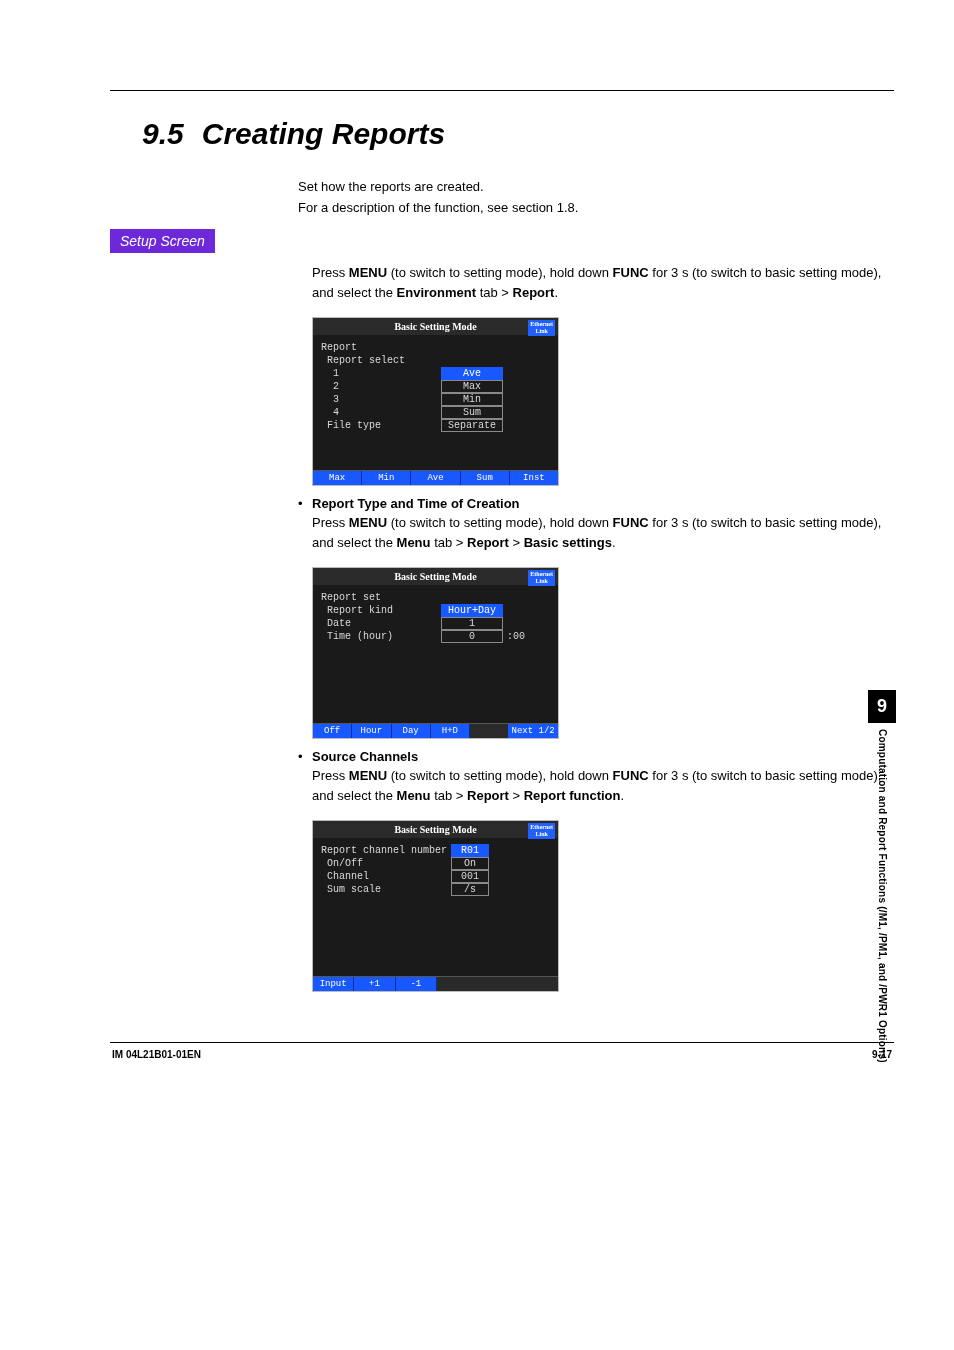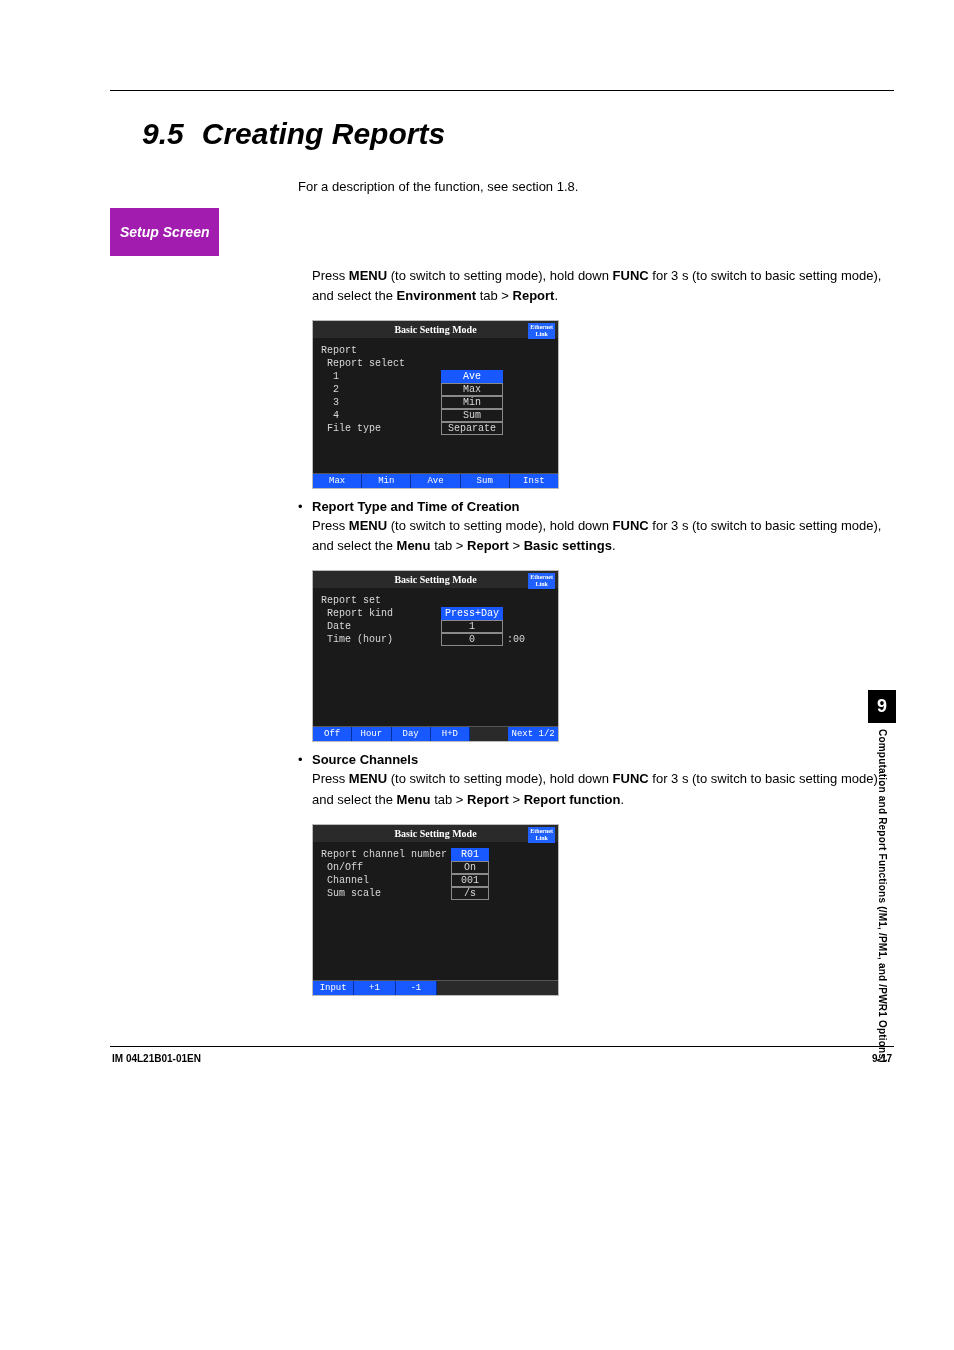--- a/index.html
+++ b/index.html
@@ -45,25 +45,25 @@
   }
   .title .num { margin-right: 18px; }
   .intro {
     margin-left: 188px;
     font-size: 13px;
     line-height: 1.6;
     margin-bottom: 10px;
   }
   .label-box {
     display: inline-block;
-    background: #a21caf;
-    color: #fff;
-    font-weight: bold;
+    background: #6d28d9;
+    color: #fff;
+    font-weight: normal;
     font-style: italic;
-    padding: 16px 10px;
+    padding: 4px 10px;
     font-size: 14px;
     margin-bottom: 6px;
   }
   .bullet-section {
     margin-left: 188px;
     margin-top: 4px;
     margin-bottom: 14px;
   }
   .bullet-row {
     font-size: 13px;
@@ -190,20 +190,21 @@
   <hr class="top-rule">
 
   <div class="title-row">
     <div class="title-bar"></div>
     <div class="title">
       <span class="num">9.5</span><span>Creating Reports</span>
     </div>
   </div>
 
   <div class="intro">
+    <div>Set how the reports are created.</div>
     <div>For a description of the function, see section 1.8.</div>
   </div>
 
   <div class="label-box">Setup Screen</div>
 
   
   <div class="bullet-section">
     <div class="sub-text">
       <span>Press </span><span class="k">MENU</span><span> (to switch to setting mode), hold down </span><span class="k">FUNC</span><span> for 3 s (to switch to basic setting mode), and select the </span><span class="k">Environment</span><span> tab &gt; </span><span class="k">Report</span><span>.</span>
     </div>
@@ -272,21 +273,21 @@
         <span class="dot">Ethernet</span>
         <span class="dot">Link</span>
       </span>
     </div>
     <div class="scr-body">
       <div class="scr-line">
           <span class="scr-label">Report set</span>
         </div>
       <div class="scr-line">
           <span class="scr-label"> Report kind</span>
-          <span class="scr-val sel">Press+Day</span>
+          <span class="scr-val sel">Hour+Day</span>
         </div>
       <div class="scr-line">
           <span class="scr-label"> Date</span>
           <span class="scr-val">1</span>
         </div>
       <div class="scr-line">
           <span class="scr-label"> Time (hour)</span>
           <span class="scr-val">0</span>
           <span class="scr-after">:00</span>
         </div>

